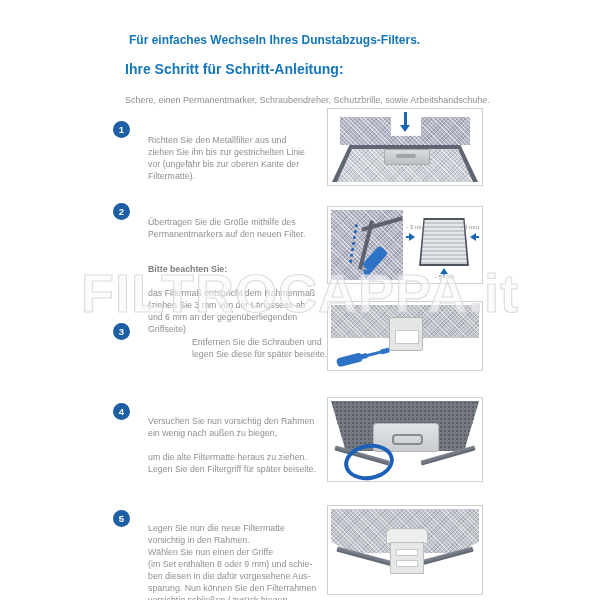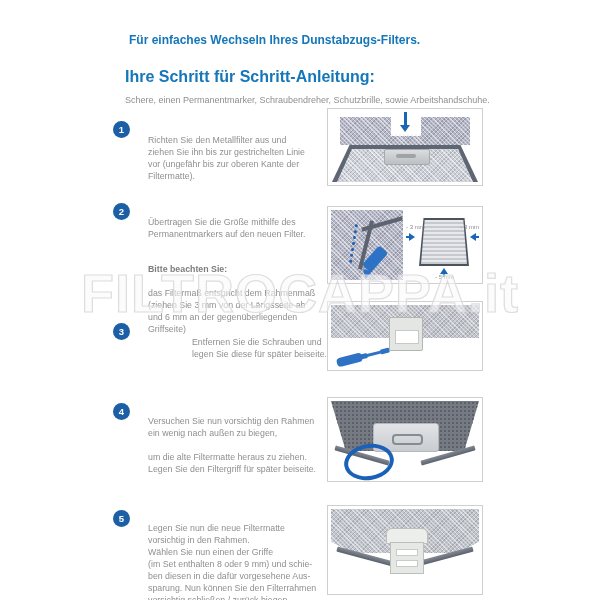--- a/index.html
+++ b/index.html
@@ -4,22 +4,22 @@
 <style>
   html,body{margin:0;padding:0;background:#fff;}
   #page{position:relative;width:600px;height:600px;background:#ffffff;overflow:hidden;
         font-family:"Liberation Sans", sans-serif;}
 
   
   .title{position:absolute;left:125px;top:10px;font-size:17.5px;font-weight:bold;
          color:var(--accent,#1577b9);letter-spacing:.2px;}
   .subtitle{position:absolute;left:129px;top:33px;font-size:12px;font-weight:bold;
             color:var(--accent,#1577b9);}
-  .section-heading{position:absolute;left:125px;top:61px;font-size:16px;font-weight:bold;
-            color:var(--accent,#1577b9);margin-top:7px;}
+  .section-heading{position:absolute;left:125px;top:61px;font-size:14px;font-weight:bold;
+            color:var(--accent,#1577b9);}
   .material-label{position:absolute;left:125px;top:83px;font-size:9px;color:#8f8f8f;}
   .material-list{position:absolute;left:125px;top:95px;font-size:9px;color:#8f8f8f;}
 
   
   .watermark{position:absolute;left:40px;top:262px;width:520px;text-align:center;z-index:30;
              font-size:54px;font-weight:bold;letter-spacing:1px;
              color:rgba(250,250,252,.55);-webkit-text-stroke:1.2px rgba(216,216,220,.85);
              pointer-events:none;}
 
   

